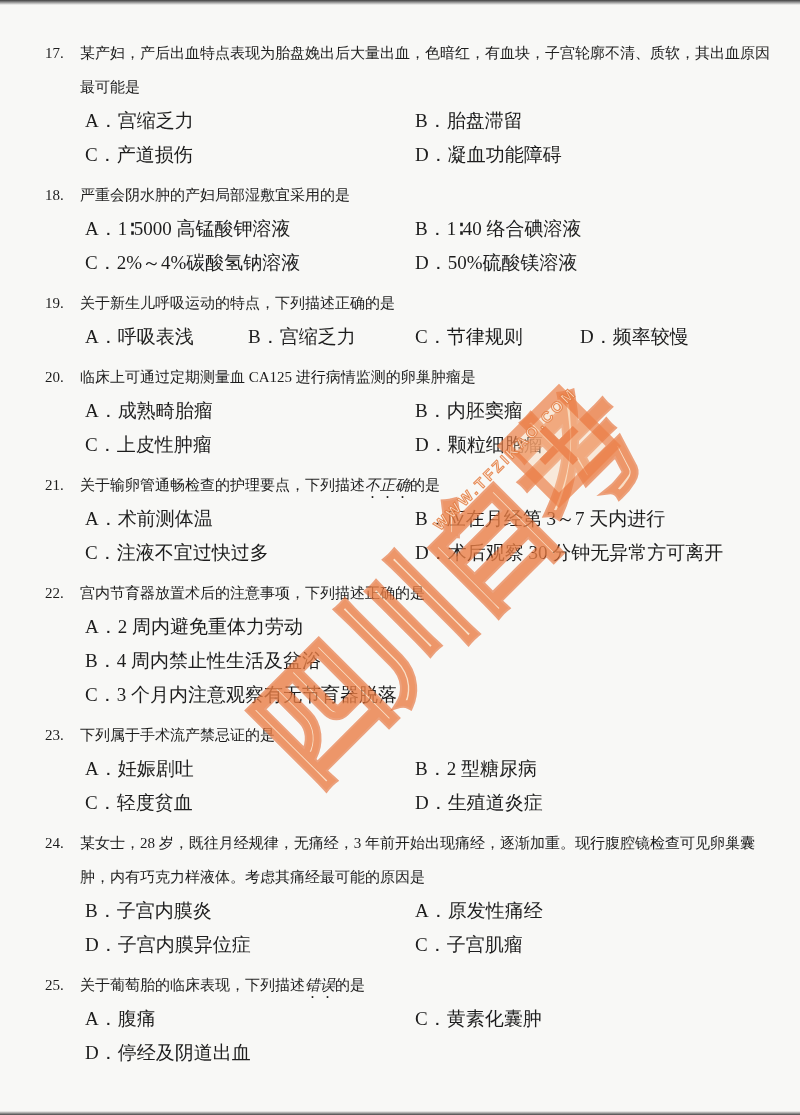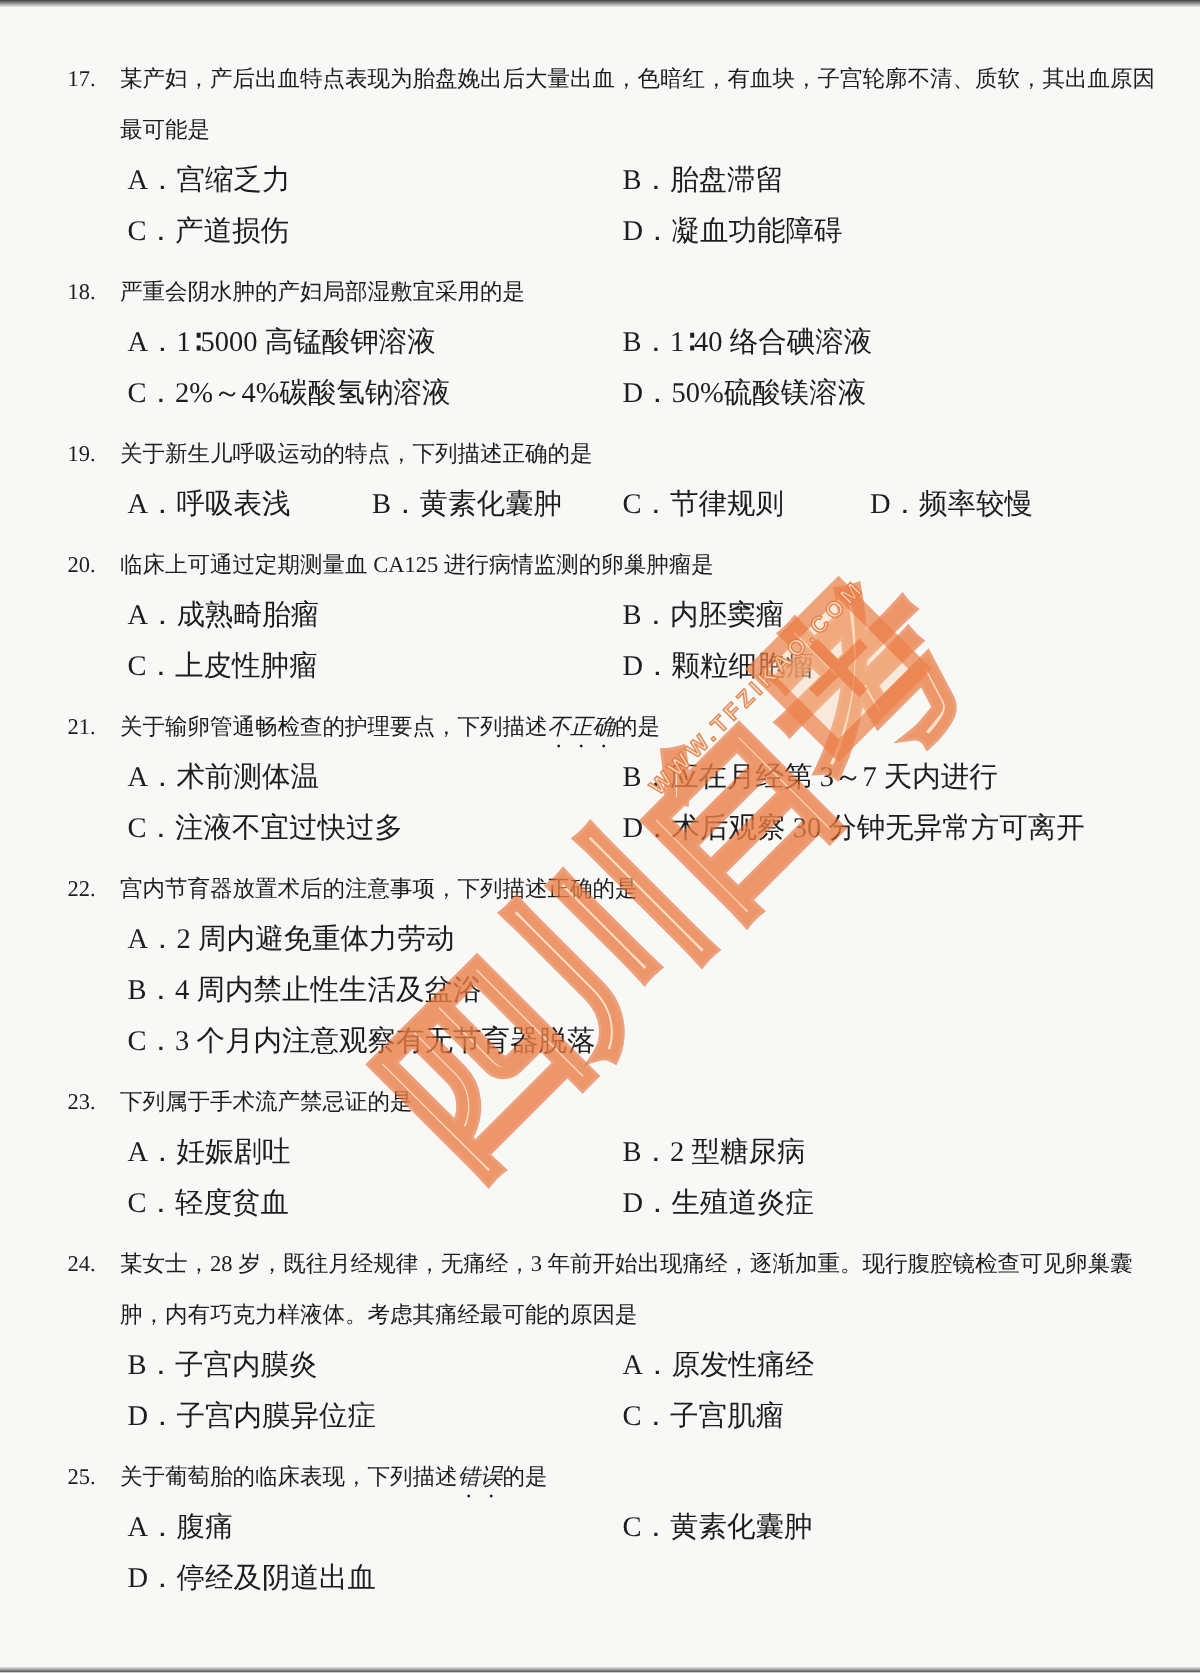--- a/index.html
+++ b/index.html
@@ -123,21 +123,21 @@
     </div>
   </section>
 
   <section class="q">
     <div class="stem">
       <span class="qnum">19.</span>
       <span>关于新生儿呼吸运动的特点，下列描述正确的是</span><span class="emph"></span><span></span>
     </div>
     <div class="opts row4">
       <span class="opt">A．呼吸表浅</span>
-      <span class="opt">B．黄素化囊肿</span>
+      <span class="opt">B．宫缩乏力</span>
       <span class="opt">C．节律规则</span>
       <span class="opt">D．频率较慢</span>
     </div>
   </section>
 
   <section class="q">
     <div class="stem">
       <span class="qnum">20.</span>
       <span>临床上可通过定期测量血 CA125 进行病情监测的卵巢肿瘤是</span><span class="emph"></span><span></span>
     </div>

